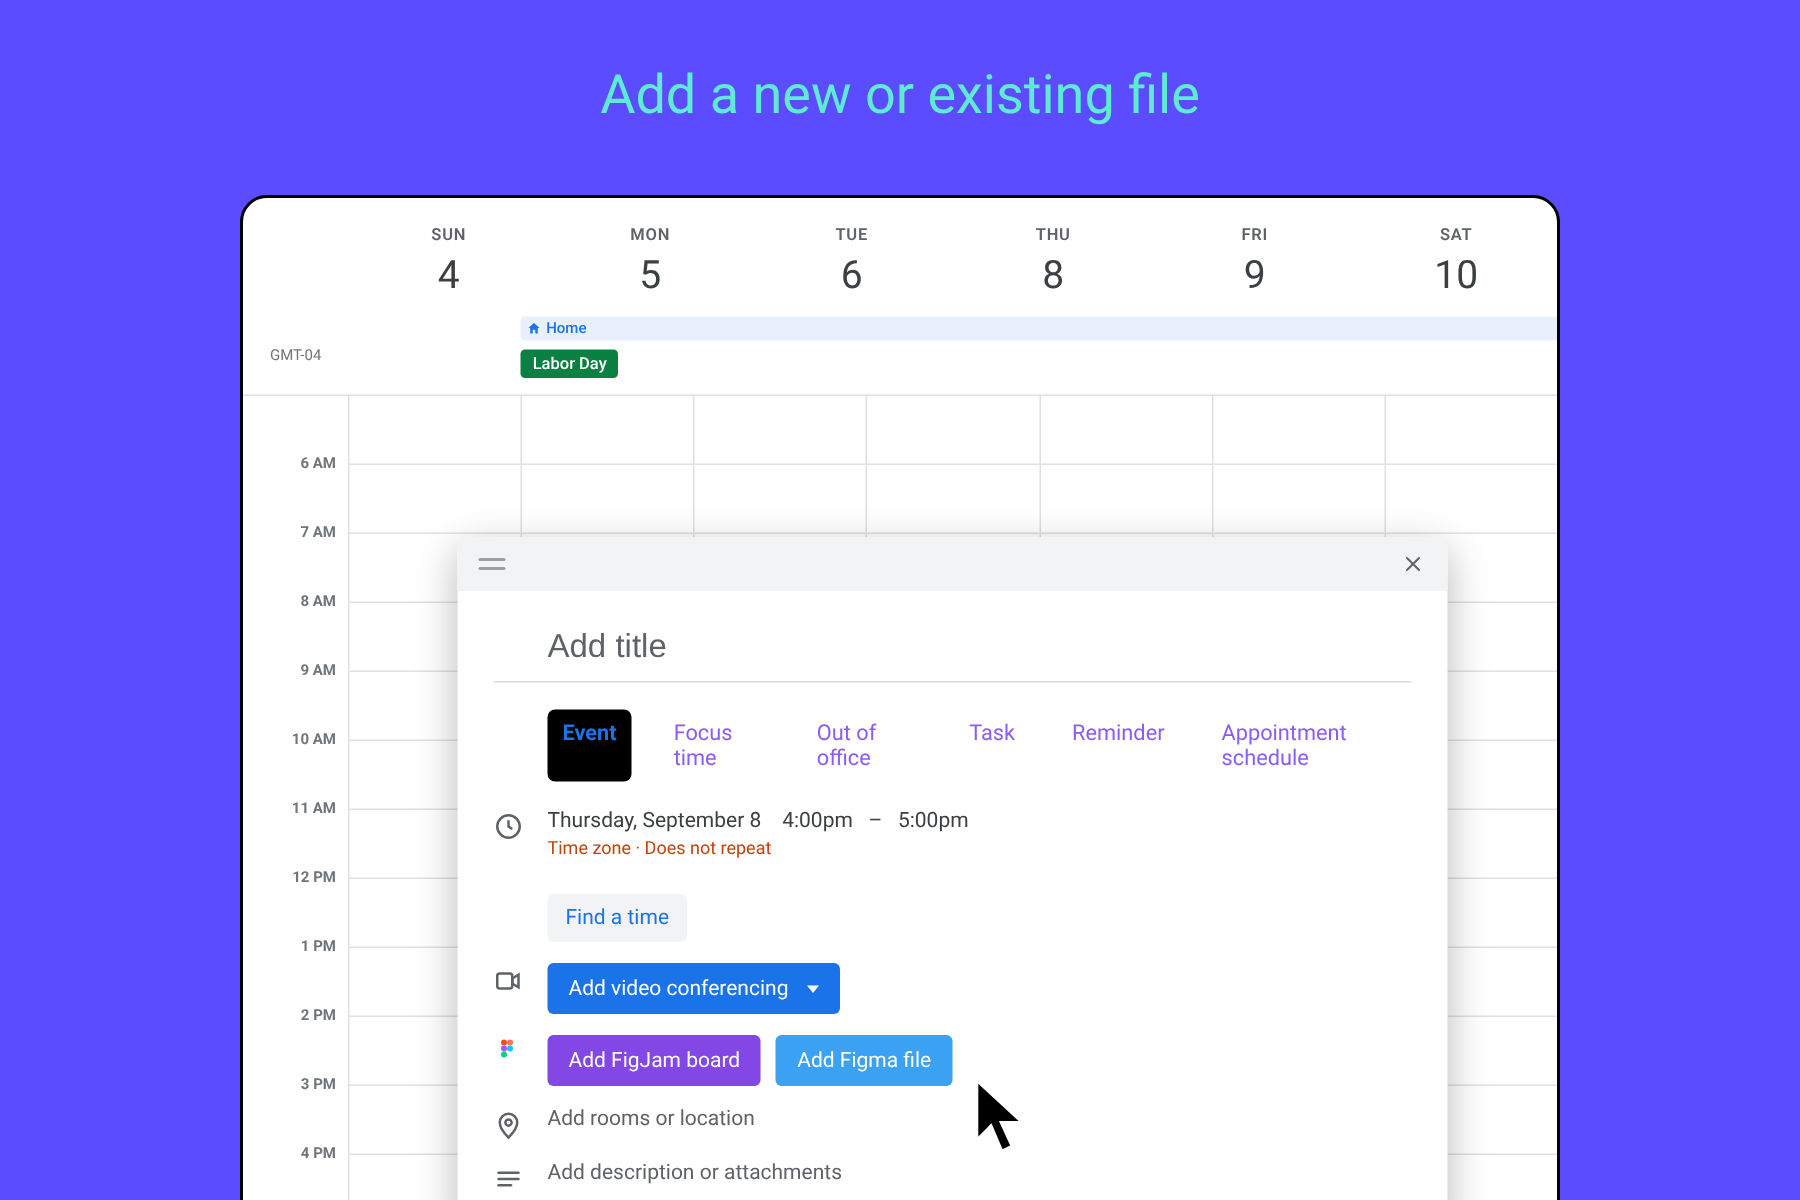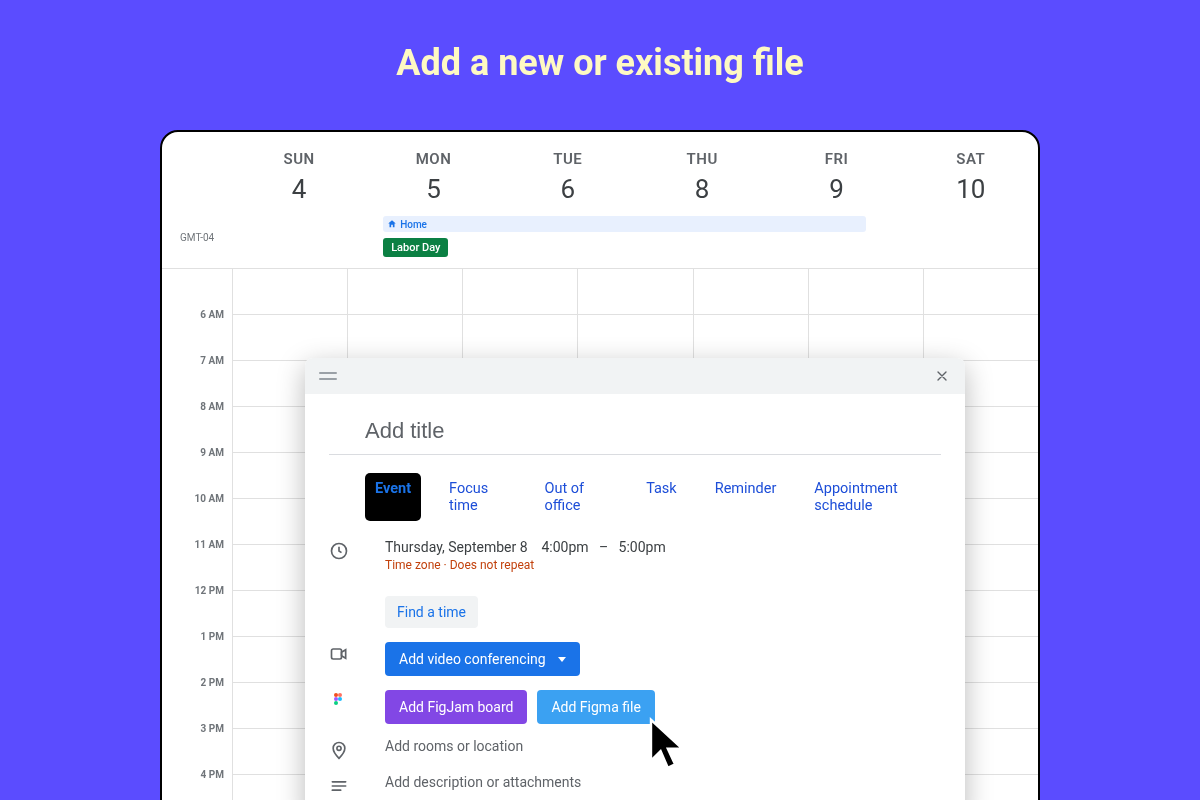--- a/index.html
+++ b/index.html
@@ -1,25 +1,25 @@
 <!DOCTYPE html>
 <html><head>
 <meta charset="utf-8">
 <style>
   * { box-sizing: border-box; margin: 0; padding: 0; }
   body { font-family: -apple-system, BlinkMacSystemFont, 'Segoe UI', Roboto, Arial, sans-serif; background: #5B4CFF; width: 1200px; height: 800px; overflow: hidden; position: relative; }
-  .hero-title { color: #fef9c3; font-size: 36px; font-weight: 700; text-align: center; padding: 42px 12px 32px; }
+  .hero-title { color: #5eead4; font-size: 36px; font-weight: 400; text-align: center; padding: 42px 12px 32px; }
   .calendar-shell { position: absolute; left: 160px; top: 130px; width: 880px; height: 700px; background: #fff; border: 2px solid #000; border-radius: 18px; overflow: hidden; }
   .day-header { display: flex; padding: 18px 0 12px 70px; }
   .day-col { flex: 1; text-align: center; }
-  .day-name { font-size: 15px; font-weight: 600; color: #5f6368; letter-spacing: .5px; }
+  .day-name { font-size: 11px; font-weight: 600; color: #5f6368; letter-spacing: .5px; }
   .day-num { font-size: 26px; color: #3c4043; margin-top: 6px; }
   .day-col.today .day-num { background: #1a73e8; color: #fff; width: 44px; height: 44px; border-radius: 50%; display: inline-flex; align-items: center; justify-content: center; }
   .allday-row { display:flex; padding-left:70px; height:22px; }
-  .allday-cell { flex:1; position:relative;margin-left:36px; }
+  .allday-cell { flex:1; position:relative; }
   .home-strip { position: absolute; left: 0; right: -510%; top: 0; height: 16px; background: #e8f0fe; border-radius: 3px; display:flex; align-items:center; padding-left:4px; }
   .home-strip svg { width:10px; height:10px; margin-right:3px; }
   .home-label { font-size:10px; color:#1a73e8; font-weight:500; }
   .labor-chip { position:absolute; left:0; top:0; background:#0b8043; color:#fff; font-size:11px; font-weight:500; padding:3px 8px; border-radius:3px; white-space:nowrap; }
   .grid { display:flex; padding-left:0; border-top:1px solid #e0e0e0; margin-top:6px; }
   .time-gutter { width:70px; }
   .time-slot { height:46px; text-align:right; padding-right:8px; font-size:10px; color:#70757a; position:relative; top:-6px;font-weight:bold; }
   .grid-cols { flex:1; display:flex; }
   .grid-col { flex:1; border-left:1px solid #e0e0e0; }
   .grid-cell { height:46px; border-bottom:1px solid #e0e0e0; }
@@ -28,23 +28,23 @@
   
   .event-popup { position:absolute; left:305px; top:358px; width:660px; background:#fff; border-radius:8px; box-shadow:0 8px 28px rgba(0,0,0,.28); }
   .popup-header { height:36px; background:#f1f3f4; border-radius:8px 8px 0 0; display:flex; align-items:center; justify-content:space-between; padding:0 14px; }
   .drag-handle { width:18px; height:8px; display:flex; flex-direction:column; justify-content:space-between; }
   .drag-handle span { height:2px; background:#9aa0a6; border-radius:1px; }
   .close-x { width:18px; height:18px; cursor:pointer; color:#5f6368; display:flex; align-items:center; justify-content:center; }
   .popup-body { padding: 18px 24px 24px 24px; }
   .title-input { width:100%; border:none; border-bottom:1px solid #dadce0; font-size:22px; color:#5f6368; padding:6px 0 10px 36px; outline:none; }
   .title-input::placeholder { color:#5f6368; }
   .tabs { display:flex; gap:18px; margin:18px 0 18px 36px; }
-  .tab { font-size:14.5px; color:#1d4ed8; padding:7px 10px; border-radius:5px; cursor:pointer; }
+  .tab { font-size:14.5px; color:#8b5cf6; padding:7px 10px; border-radius:5px; cursor:pointer; }
   .tab.active { background:#000000; color:#1a73e8; font-weight:700; }
-  .row { display:flex; align-items:flex-start; margin-bottom:14px;gap:20px; }
+  .row { display:flex; align-items:flex-start; margin-bottom:14px; }
   .row-icon { width:36px; display:flex; justify-content:flex-start; align-items:center; padding-top:2px; color:#5f6368; }
   .row-content { flex:1; font-size:14px; color:#3c4043; }
   .datetime-line { font-size:14px; color:#3c4043; }
   .meta-line { font-size:12px; color:#c2410c; margin-top:3px; }
   .find-time { display:inline-block; background:#f1f3f4; color:#1a73e8; font-size:14px; padding:8px 12px; border-radius:4px; margin-top:24px; cursor:pointer; }
   .placeholder-text { color:#5f6368; font-size:14px; }
   .btn-blue { background:#1a73e8; color:#fff; font-size:14px; padding:9px 14px; border-radius:4px; display:inline-flex; align-items:center; gap:8px; cursor:pointer; }
   .btn-blue .caret { width:0; height:0; border-left:4px solid transparent; border-right:4px solid transparent; border-top:5px solid #fff; margin-left:4px; }
   .btn-purple { background:#8247e5; color:#fff; font-size:14px; padding:9px 14px; border-radius:4px; display:inline-flex; cursor:pointer; }
   .btn-lightblue { background:#3ba1f2; color:#fff; font-size:14px; padding:9px 14px; border-radius:4px; display:inline-flex; cursor:pointer; }

